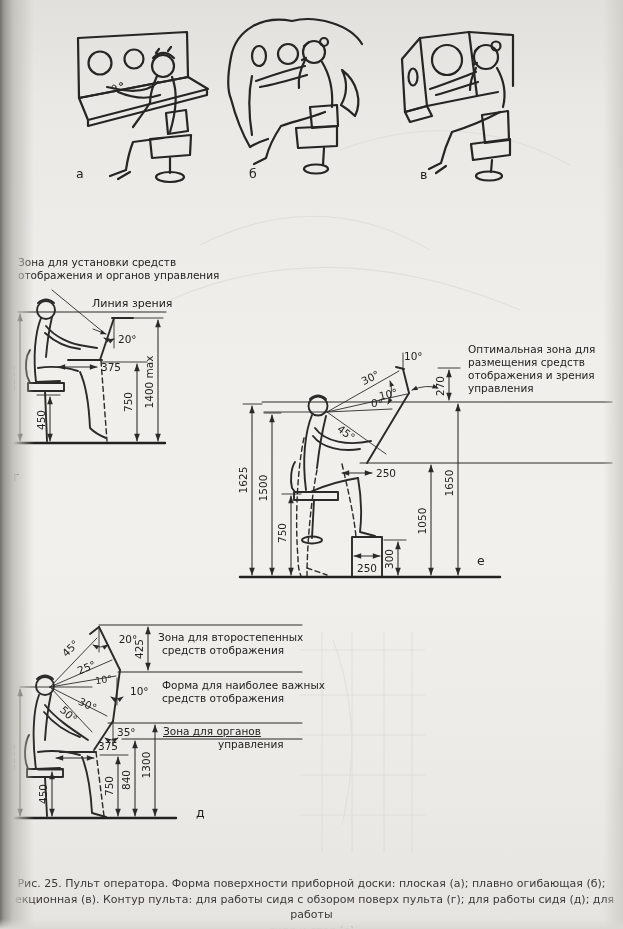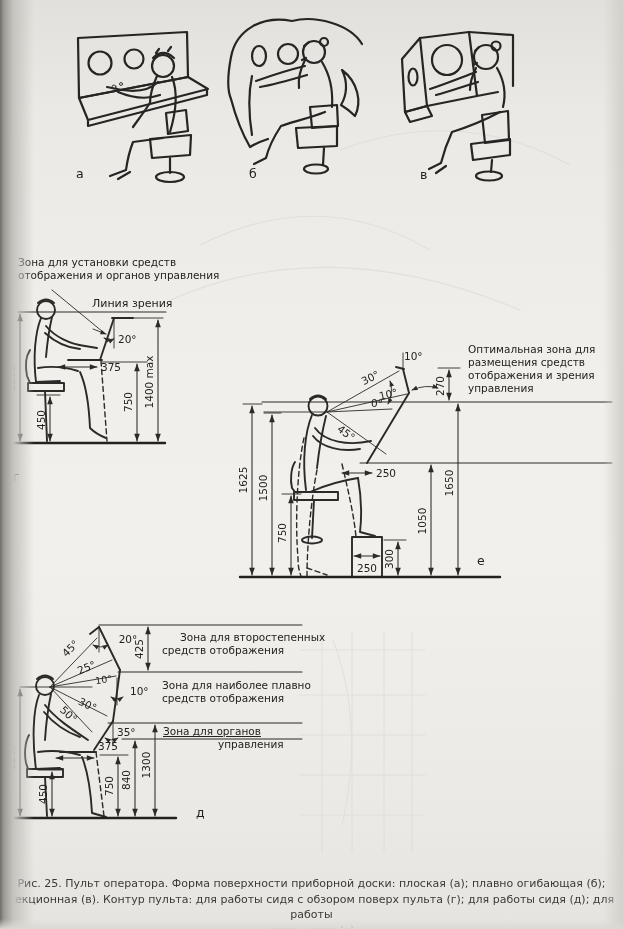--- a/index.html
+++ b/index.html
@@ -339,23 +339,23 @@
     </g>
   </svg>
 
   <div class="note" style="left:18px;top:256px;">Зона для установки средств
 отображения и органов управления</div>
   <div class="note" style="left:468px;top:343px;">Оптимальная зона для
 размещения средств
 отображения и зрения
 управления</div>
 
-  <div class="note" style="left:180px;top:631px;text-align:center;">Зона для второстепенных</div>
+  <div class="note" style="left:158px;top:631px;text-align:center;">Зона для второстепенных</div>
   <div class="note" style="left:162px;top:644px;">средств отображения</div>
-  <div class="note" style="left:162px;top:679px;">Зона для наиболее плавно</div>
+  <div class="note" style="left:162px;top:679px;">Форма для наиболее важных</div>
   <div class="note" style="left:162px;top:692px;">средств отображения</div>
   <div class="note" style="left:163px;top:725px;text-decoration:underline;">Зона для органов</div>
   <div class="note" style="left:218px;top:738px;">управления</div>
 
   <div class="caption">Рис. 25. Пульт оператора. Форма поверхности приборной доски: плоская (а); плавно огибающая (б);
 секционная (в). Контур пульта: для работы сидя с обзором поверх пульта (г); для работы сидя (д); для работы
 сидя и стоя (е)</div>
 
   <div class="edge-left"></div>
   <div class="edge-right"></div>

